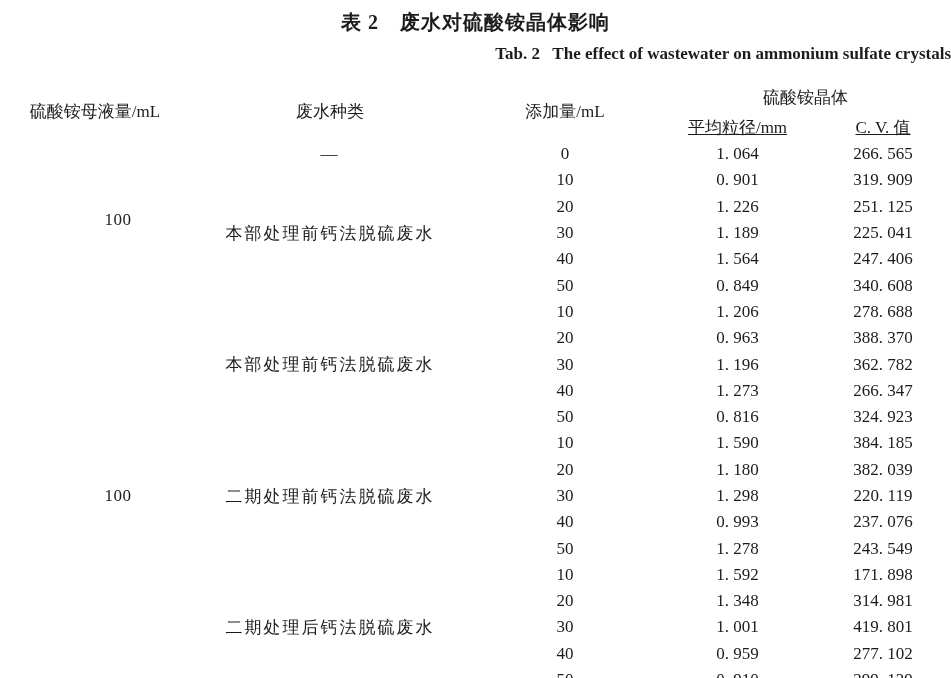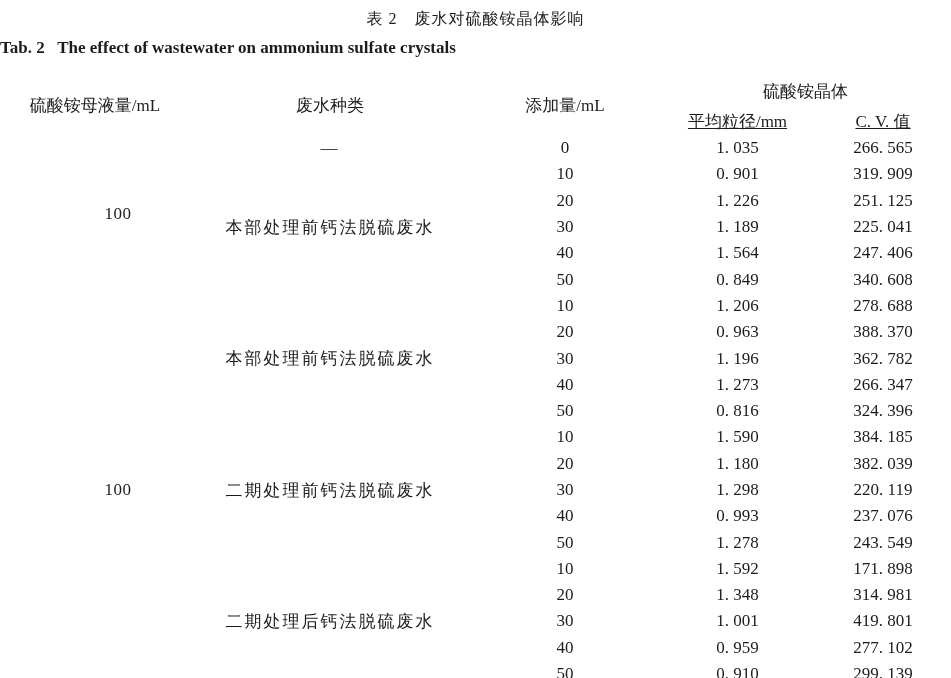--- a/index.html
+++ b/index.html
@@ -5,25 +5,25 @@
   * { margin:0; padding:0; box-sizing:border-box; }
   html,body { background:#ffffff; }
   body {
     width:951px; height:678px; overflow:hidden;
     color:#1c1c1c;
     font-family:"Liberation Serif","DejaVu Serif",serif;
   }
   .page { position:relative; width:951px; height:678px; background:#ffffff; }
   .title-cn {
     padding-top:9px; text-align:center;
-    font-size:16px; font-weight:400; letter-spacing:1px;
+    font-size:20px; font-weight:700; letter-spacing:1px;
     white-space:pre;
   }
   .title-en {
-    margin-top:8px; text-align:left;
+    margin-top:8px; text-align:right;
     font-size:17px; font-weight:700;
     white-space:pre;
   }
   table.data {
     width:951px; margin-top:17px;
     border-collapse:collapse; table-layout:fixed;
   }
   th, td {
     text-align:center; vertical-align:middle;
     font-weight:normal; font-size:17px; padding:0;
@@ -60,21 +60,21 @@
       <tr class="h2">
         <th>平均粒径/mm</th>
         <th>C. V. 值</th>
       </tr>
     </thead>
     <tbody id="table-body">
         <tr>
           <td class="c1" rowspan="6">100</td>
           <td class="c2" rowspan="1">—</td>
           <td>0</td>
-          <td>1. 035</td>
+          <td>1. 064</td>
           <td>266. 565</td>
         </tr>
         <tr>
           <td class="c2" rowspan="5">本部处理前钙法脱硫废水</td>
           <td>10</td>
           <td>0. 901</td>
           <td>319. 909</td>
         </tr>
         <tr>
           <td>20</td>
@@ -114,21 +114,21 @@
           <td>362. 782</td>
         </tr>
         <tr>
           <td>40</td>
           <td>1. 273</td>
           <td>266. 347</td>
         </tr>
         <tr>
           <td>50</td>
           <td>0. 816</td>
-          <td>324. 396</td>
+          <td>324. 923</td>
         </tr>
         <tr>
           <td class="c1" rowspan="5">100</td>
           <td class="c2" rowspan="5">二期处理前钙法脱硫废水</td>
           <td>10</td>
           <td>1. 590</td>
           <td>384. 185</td>
         </tr>
         <tr>
           <td>20</td>

